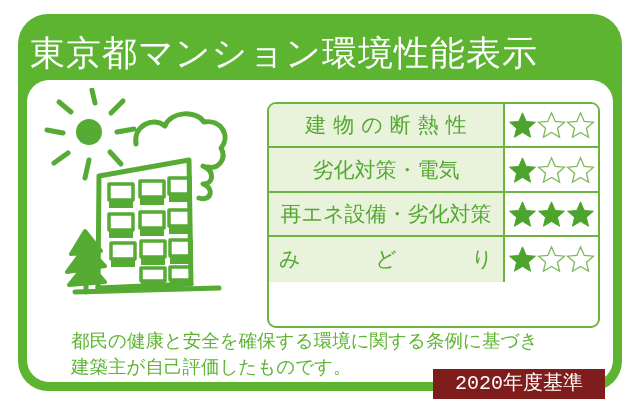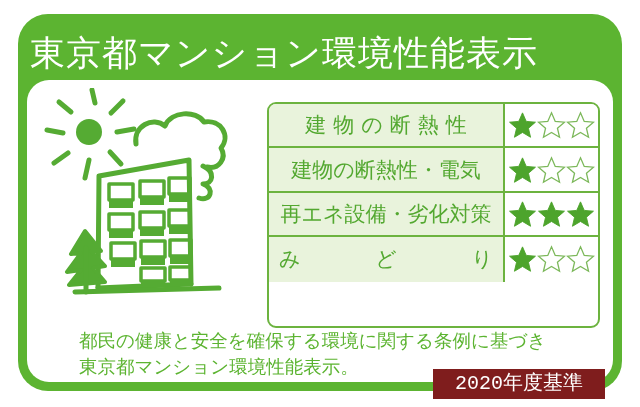--- a/index.html
+++ b/index.html
@@ -112,21 +112,21 @@
   
   #footer-note {
     position: absolute;
     left: 44px;
     top: 248px;
     width: 400px;
     color: #5cb431;
     font-size: 18.5px;
     line-height: 26px;
   }
-  .footer-line { white-space: nowrap; margin-left: 8px; }
+  .footer-line { white-space: nowrap; }
 
   #year-badge {
     position: absolute;
     left: 406px;
     top: 289px;
     width: 172px;
     height: 30px;
     background: #7f1d1d;
     color: #ffffff;
     font-size: 20px;
@@ -221,21 +221,21 @@
               <path d="M12 1.6 L15.2 8.9 L23.1 9.6 L17.1 14.8 L18.9 22.5 L12 18.4 L5.1 22.5 L6.9 14.8 L0.9 9.6 L8.8 8.9 Z" fill="#ffffff" stroke="#7cb85a" stroke-width="1.1"></path>
             </svg>
           <svg class="star-glyph" width="29" height="28" viewBox="0 0 24 24">
               <path d="M12 1.6 L15.2 8.9 L23.1 9.6 L17.1 14.8 L18.9 22.5 L12 18.4 L5.1 22.5 L6.9 14.8 L0.9 9.6 L8.8 8.9 Z" fill="#ffffff" stroke="#7cb85a" stroke-width="1.1"></path>
             </svg>
         </div>
       </div>
 
 
       <div class="rating-row">
-        <div class="rating-label">建物の断熱性・電気</div>
+        <div class="rating-label">劣化対策・電気</div>
         <div class="rating-stars">
           <svg class="star-glyph" width="29" height="28" viewBox="0 0 24 24">
               <path d="M12 1.6 L15.2 8.9 L23.1 9.6 L17.1 14.8 L18.9 22.5 L12 18.4 L5.1 22.5 L6.9 14.8 L0.9 9.6 L8.8 8.9 Z" fill="#4da42c" stroke="#4da42c" stroke-width="0.8"></path>
             </svg>
           <svg class="star-glyph" width="29" height="28" viewBox="0 0 24 24">
               <path d="M12 1.6 L15.2 8.9 L23.1 9.6 L17.1 14.8 L18.9 22.5 L12 18.4 L5.1 22.5 L6.9 14.8 L0.9 9.6 L8.8 8.9 Z" fill="#ffffff" stroke="#7cb85a" stroke-width="1.1"></path>
             </svg>
           <svg class="star-glyph" width="29" height="28" viewBox="0 0 24 24">
               <path d="M12 1.6 L15.2 8.9 L23.1 9.6 L17.1 14.8 L18.9 22.5 L12 18.4 L5.1 22.5 L6.9 14.8 L0.9 9.6 L8.8 8.9 Z" fill="#ffffff" stroke="#7cb85a" stroke-width="1.1"></path>
             </svg>
@@ -273,19 +273,19 @@
           <svg class="star-glyph" width="29" height="28" viewBox="0 0 24 24">
               <path d="M12 1.6 L15.2 8.9 L23.1 9.6 L17.1 14.8 L18.9 22.5 L12 18.4 L5.1 22.5 L6.9 14.8 L0.9 9.6 L8.8 8.9 Z" fill="#ffffff" stroke="#7cb85a" stroke-width="1.1"></path>
             </svg>
         </div>
       </div>
 
     </div>
 
     <div id="footer-note">
       <div class="footer-line">都民の健康と安全を確保する環境に関する条例に基づき</div>
-      <div class="footer-line">東京都マンション環境性能表示。</div>
+      <div class="footer-line">建築主が自己評価したものです。</div>
     </div>
 
     <div id="year-badge">2020年度基準</div>
 
   </div>
 </div>
 
 </body></html>

